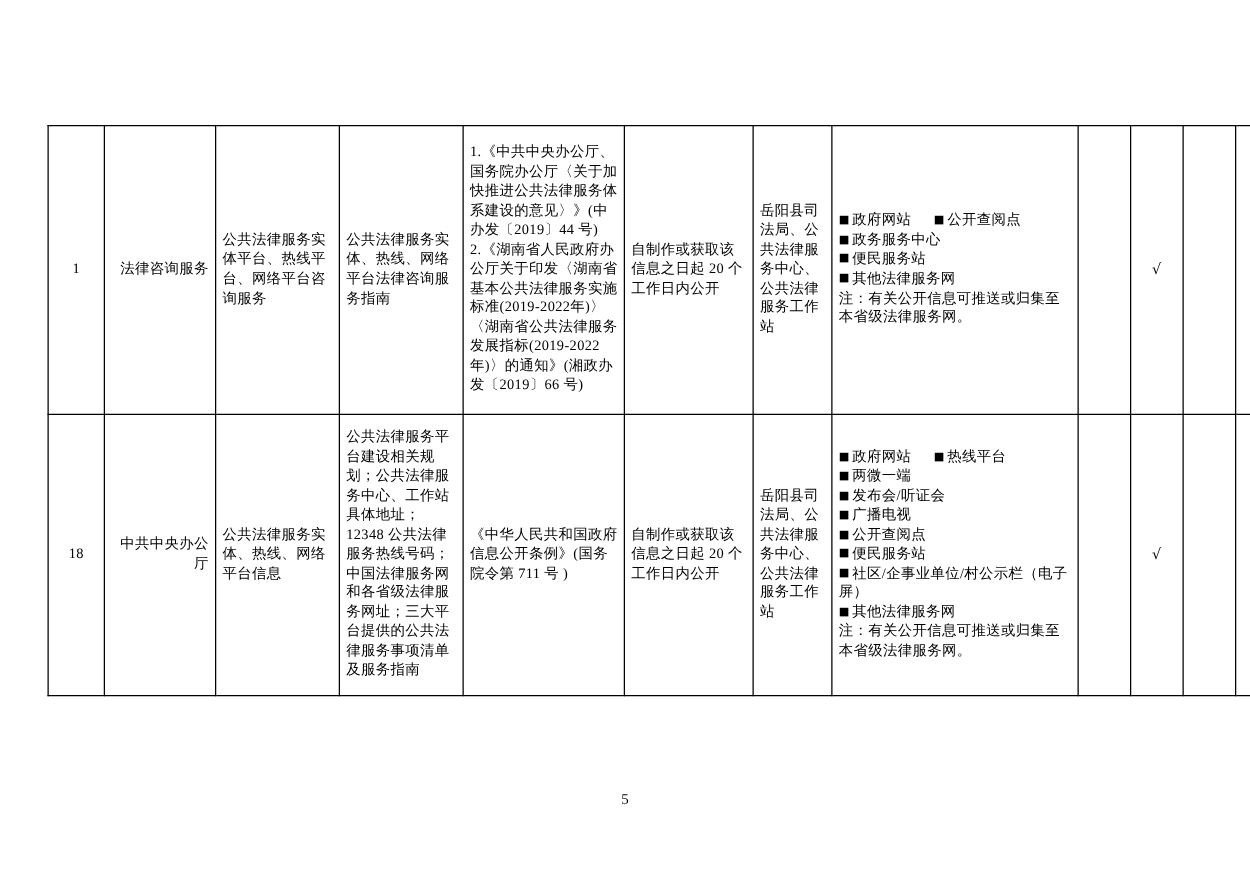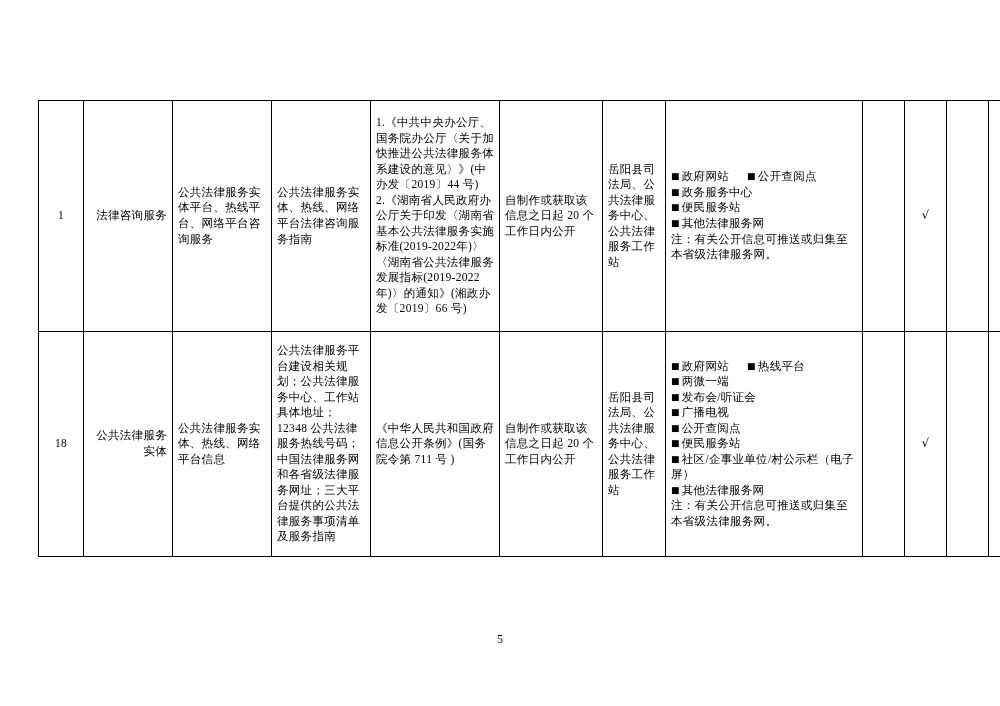--- a/index.html
+++ b/index.html
@@ -115,21 +115,21 @@
         </td>
         <td class="c-m1 mark"></td>
         <td class="c-m2 mark">√</td>
         <td class="c-m3 mark"></td>
         <td class="c-m4 mark">√</td>
 
       </tr>
 
       <tr class="row-b">
         <td class="c-idx">18</td>
-        <td class="c-name">公共法律服务实体</td>
+        <td class="c-name">中共中央办公厅</td>
         <td class="c-info">公共法律服务实体、热线、网络平台信息</td>
         <td class="c-cont">公共法律服务平台建设相关规划；公共法律服务中心、工作站具体地址；12348 公共法律服务热线号码；中国法律服务网和各省级法律服务网址；三大平台提供的公共法律服务事项清单及服务指南</td>
         <td class="c-basis">《中华人民共和国政府信息公开条例》(国务院令第 711 号 )</td>
         <td class="c-time">自制作或获取该信息之日起 20 个工作日内公开</td>
         <td class="c-org">岳阳县司法局、公共法律服务中心、公共法律服务工作站</td>
         <td class="c-chan">
           <div class="pair">
             <span class="sq chan-line">政府网站</span>
             <span class="sq chan-line">热线平台</span>
           </div>

